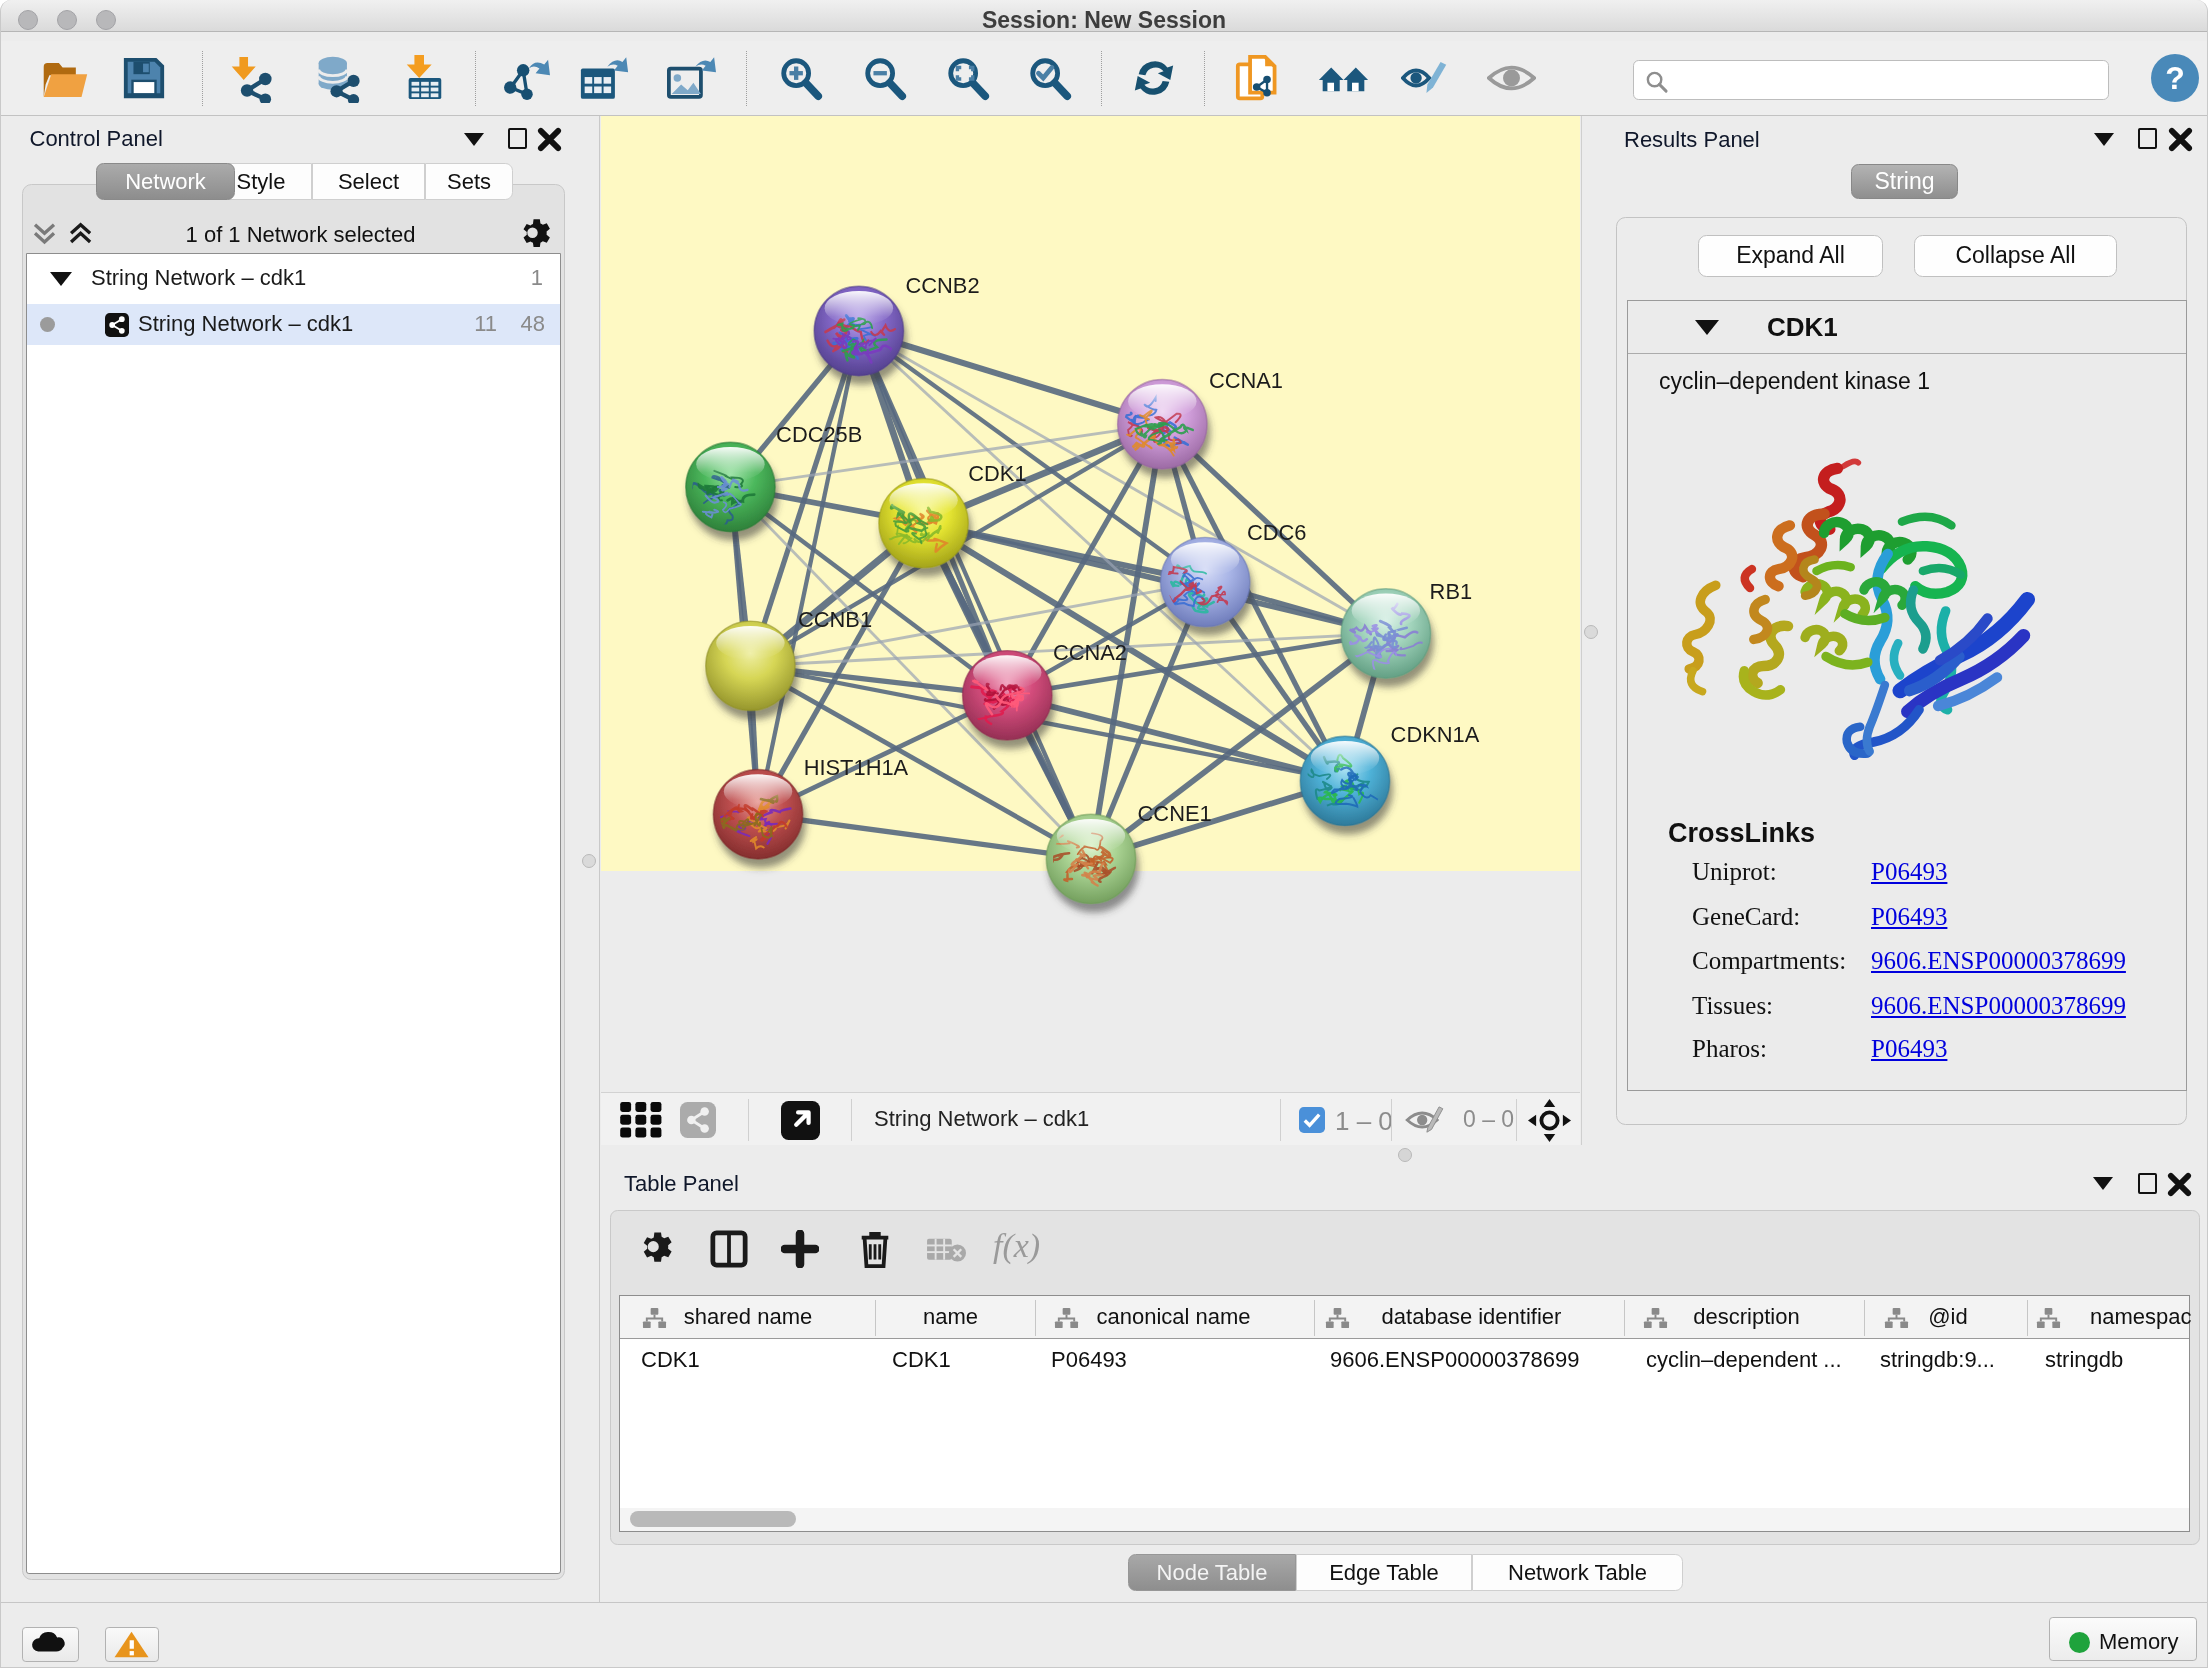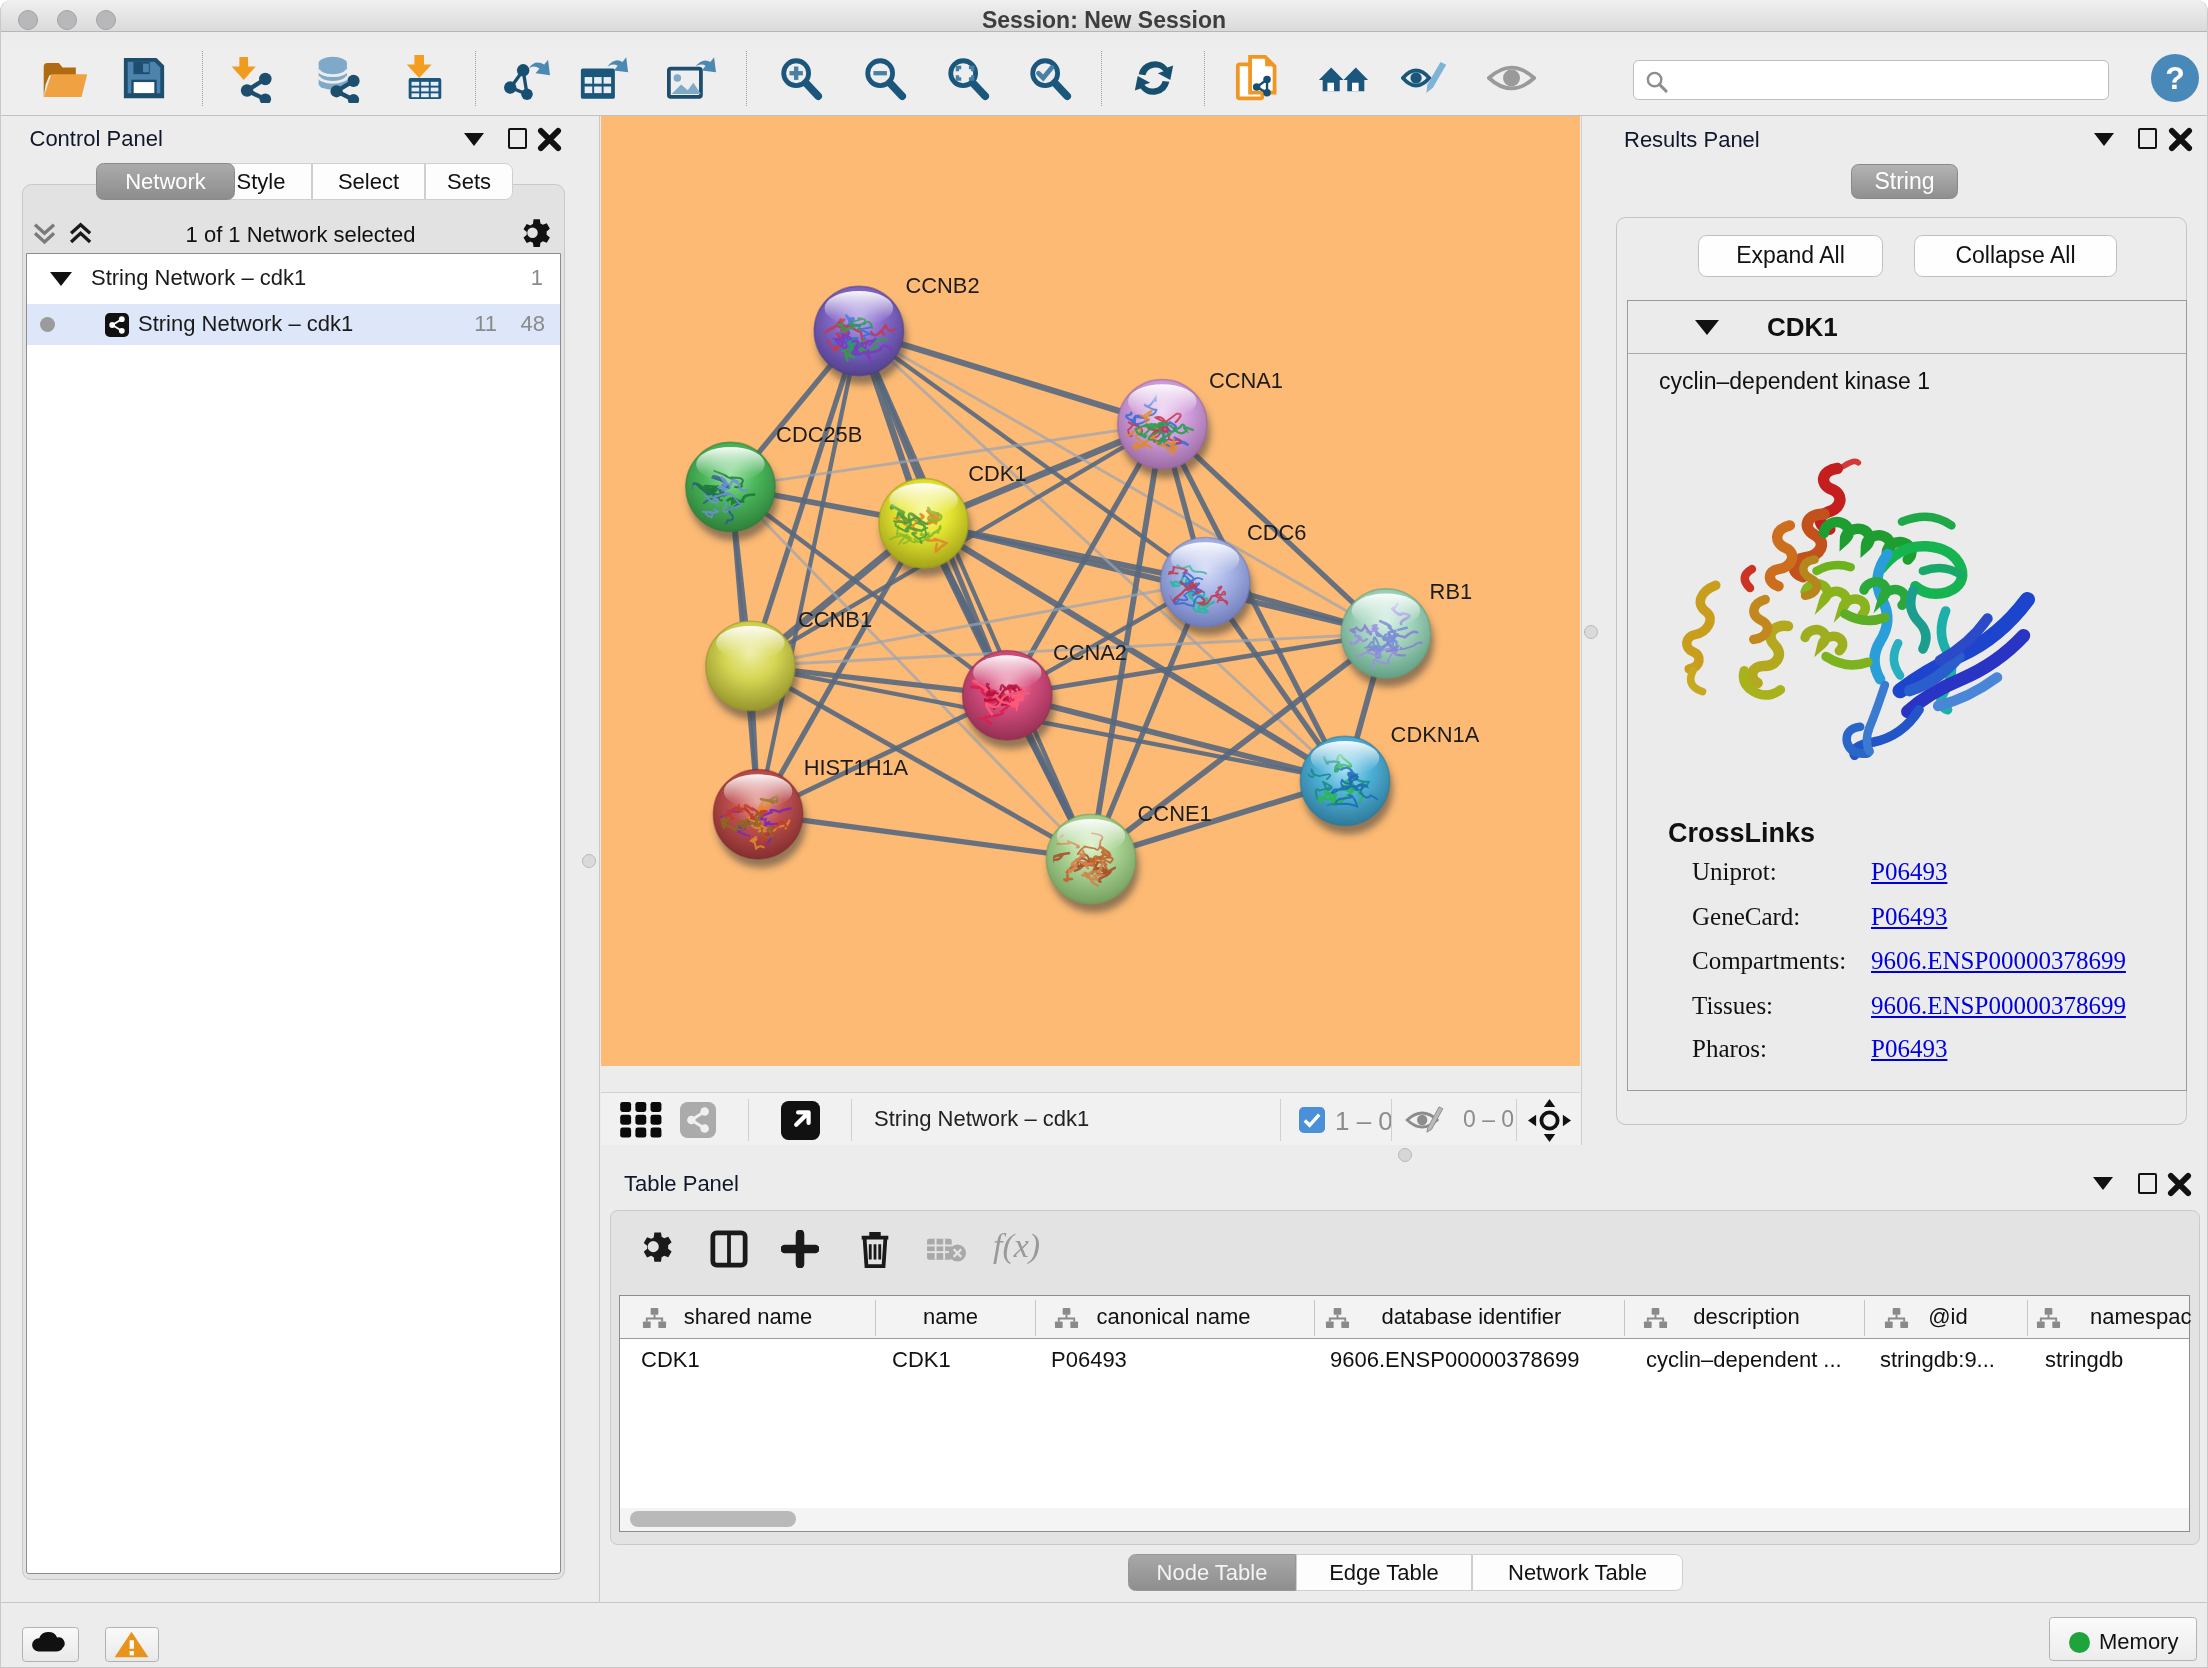--- a/index.html
+++ b/index.html
@@ -14,21 +14,21 @@
 .title { position:absolute; top:6.7px; left:0; width:100%; text-align:center; font-size:23px; font-weight:600; color:#3d3d3d; }
 
 .toolbar { position:absolute; left:0; top:41px; width:100%; height:75px; background:#eeeeee; border-bottom:1px solid #c2c2c2; }
 .tbi { position:absolute; top:14.3px; }
 .tbsep { position:absolute; top:9.5px; height:55px; width:0; border-left:1.9px dotted #9e9e9e; }
 .searchbox { position:absolute; left:1632px; top:19px; width:476px; height:40px; background:#ffffff; border:1.9px solid #bdbdbd; border-radius:5.7px; }
 .helpbtn { position:absolute; left:2150px; top:13.3px; width:48px; height:48px; border-radius:50%; background:#4989b9; color:#fff; font-size:32px; font-weight:700; text-align:center; line-height:48px; }
 
 .ctrlpanel { position:absolute; left:0; top:116px; width:599px; height:1486px; background:#ececec; border-right:1px solid #c9c9c9; }
 .panel-title { font-size:22px; color:#0f172a; }
-.netview { position:absolute; left:600px; top:116px; width:979px; height:950px; background:#fdba74; }
+.netview { position:absolute; left:600px; top:116px; width:979px; height:755px; background:#fef9c3; }
 .nettoolbar { position:absolute; left:600px; top:1092px; width:979px; height:53px; background:#f1f1f1; border-top:1px solid #d2d2d2; }
 .hsplit { position:absolute; left:600px; top:1145px; width:1608px; height:17px; background:#ececec; }
 .resultspanel { position:absolute; left:1580px; top:116px; width:629px; height:1029px; background:#ececec; border-left:1px solid #cfcfcf; }
 .tablepanel { position:absolute; left:600px; top:1162px; width:1608px; height:439px; background:#ececec; }
 .statusbar { position:absolute; left:0; top:1602px; width:100%; height:67px; background:#ececec; border-top:1px solid #c6c6c6; }
 .wb-tri { width:0; height:0; border-left:10.5px solid transparent; border-right:10.5px solid transparent; border-top:13.3px solid #111; }
 .wb-sq { width:19px; height:21px; border:2.9px solid #111; border-radius:1.9px; }
 </style>
 </head>
 <body>

